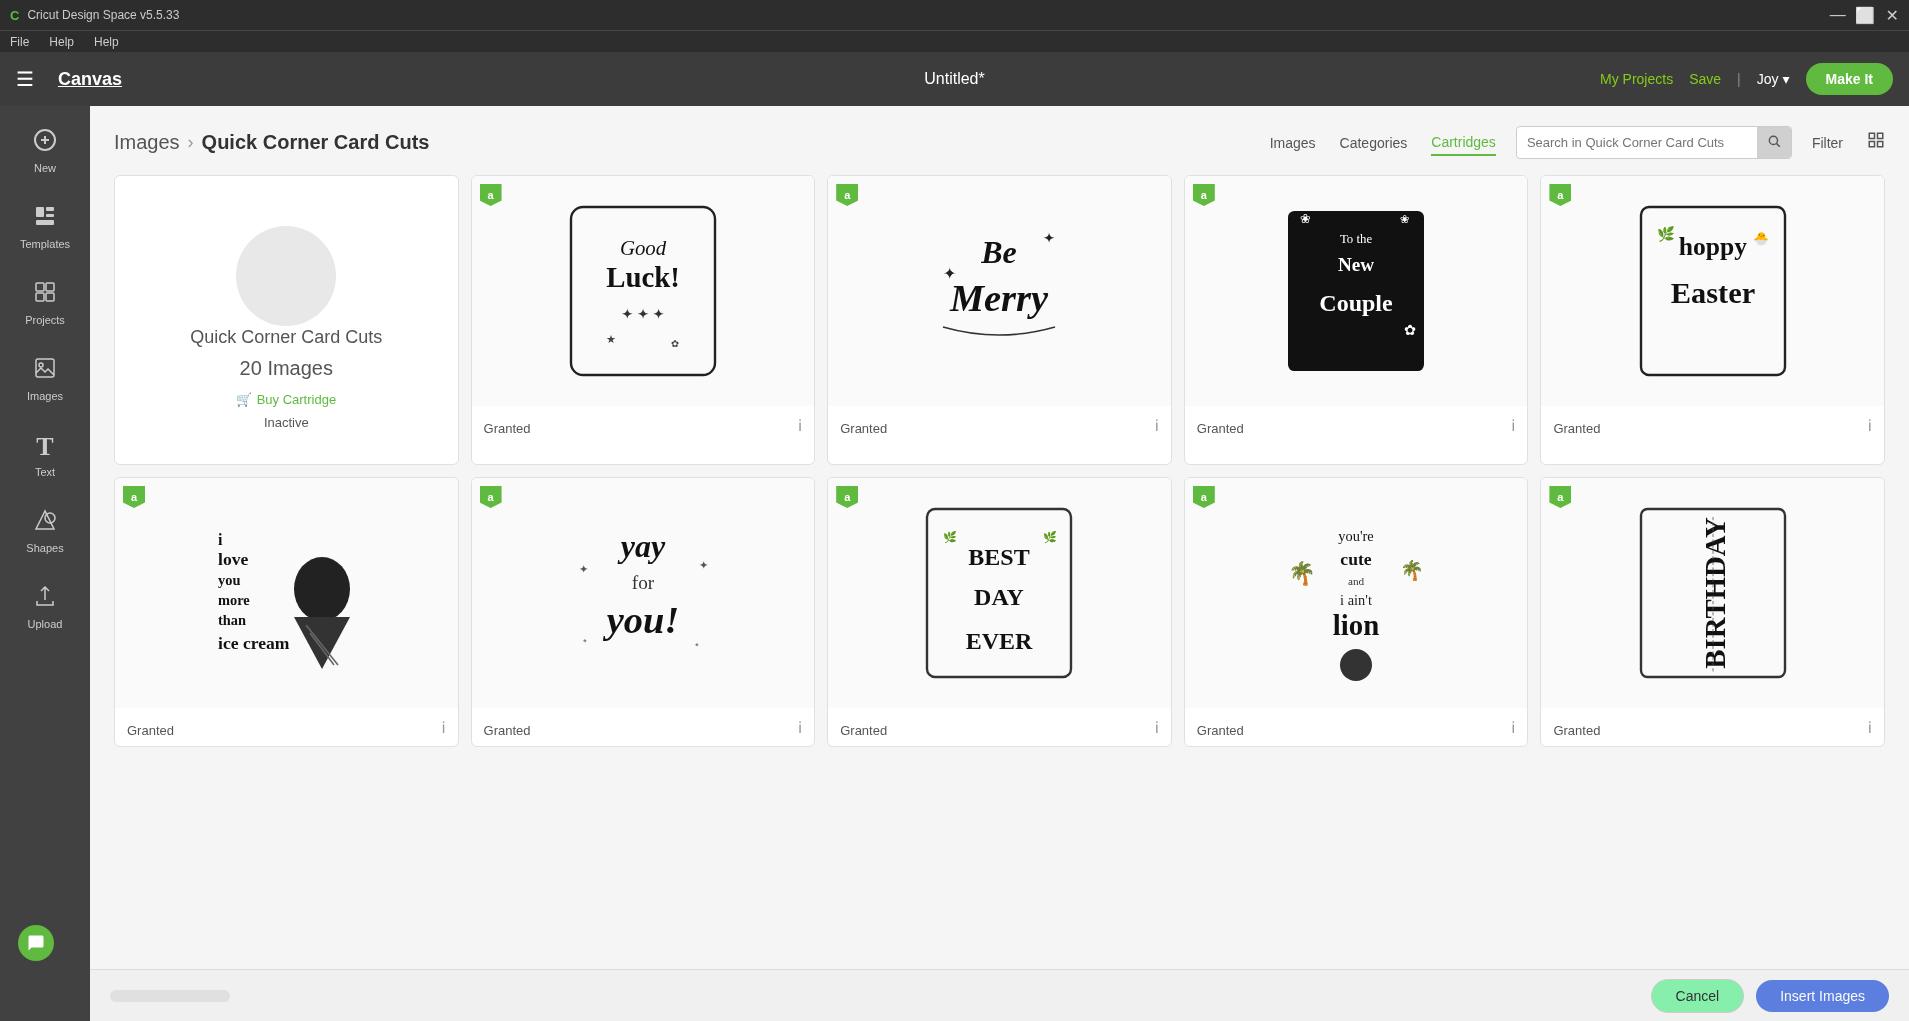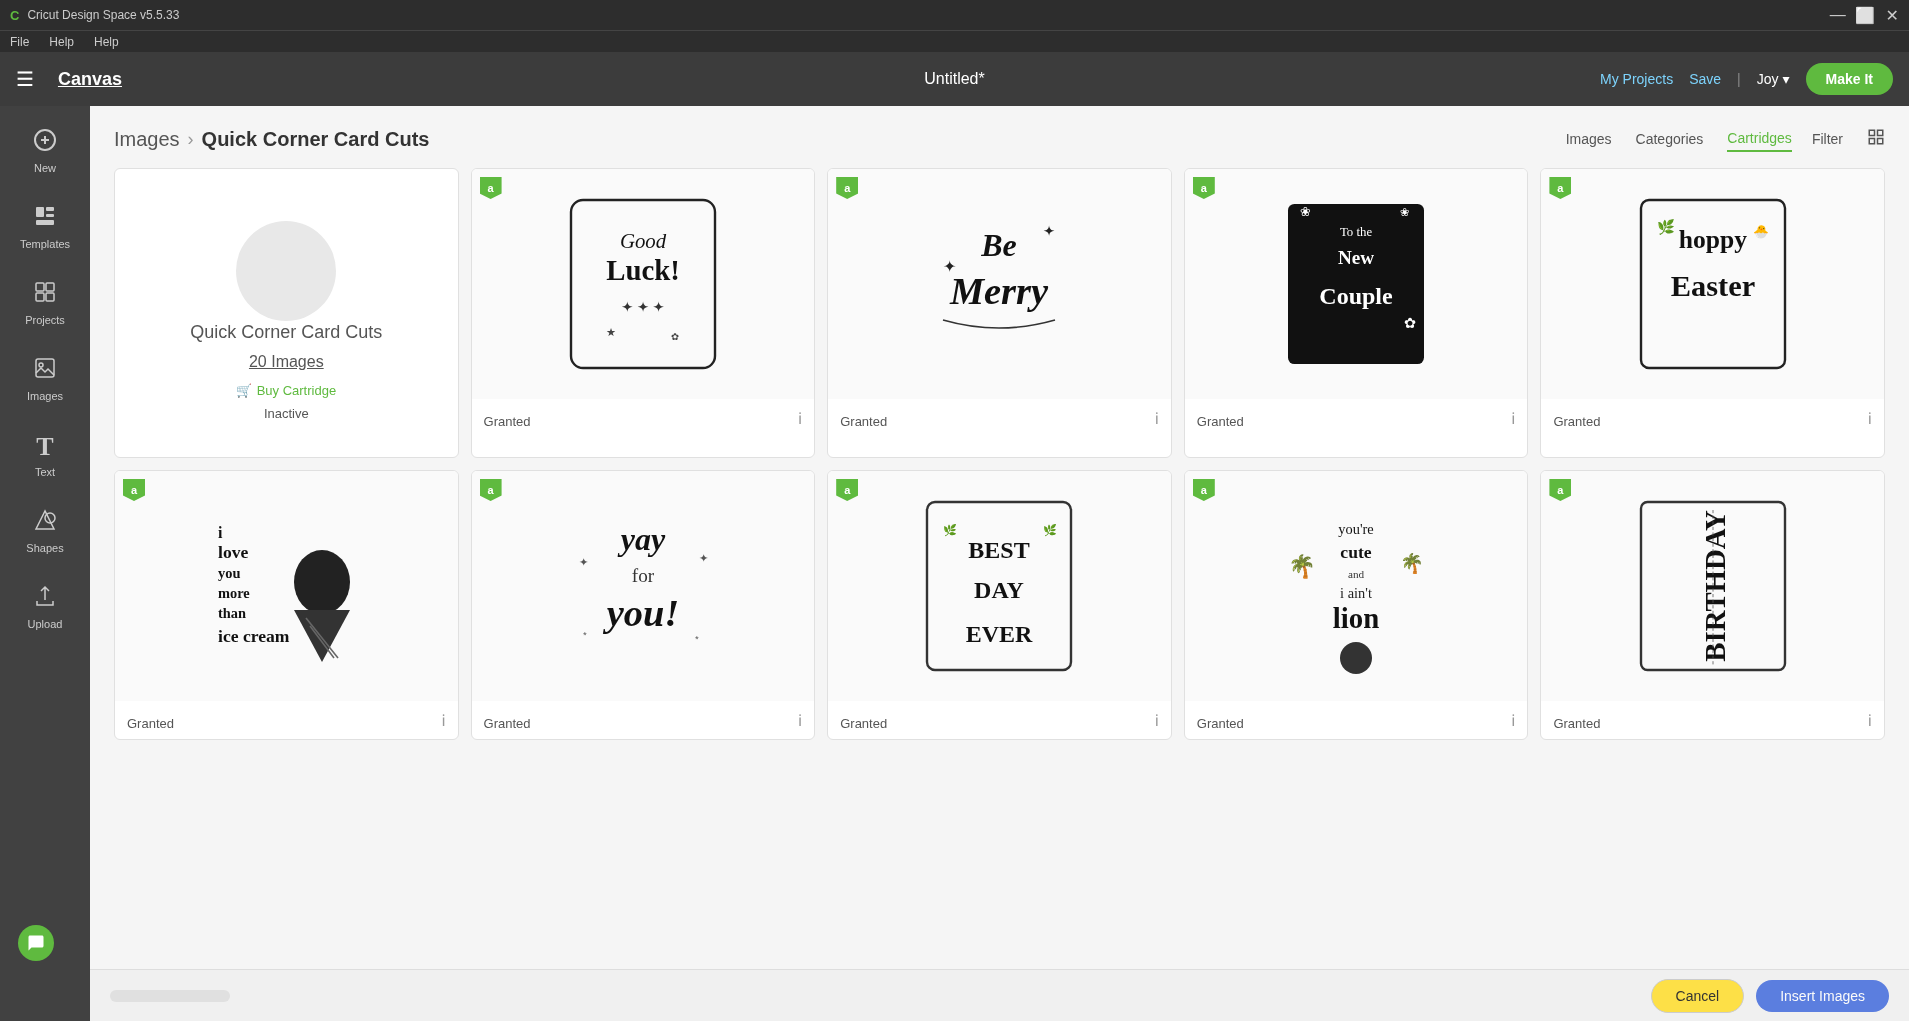--- a/index.html
+++ b/index.html
@@ -38,21 +38,21 @@
       display: flex;
       align-items: center;
       padding: 0 16px;
       gap: 16px;
       position: relative;
     }
     .hamburger { color: white; font-size: 20px; cursor: pointer; }
     .header-title { color: white; font-size: 18px; font-weight: 600; margin-left: 8px; text-decoration: underline; }
     .header-center { position: absolute; left: 50%; transform: translateX(-50%); color: white; font-size: 16px; }
     .header-right { margin-left: auto; display: flex; align-items: center; gap: 16px; }
-    .header-btn { color: #7dd3fc; font-size: 14px; cursor: pointer; background: none; border: none; }
+    .header-btn { color: #84cc16; font-size: 14px; cursor: pointer; background: none; border: none; }
     .header-divider { color: #888; font-size: 14px; }
     .header-user { color: white; font-size: 14px; cursor: pointer; display: flex; align-items: center; gap: 4px; }
     .make-it-btn {
       background: #5fba3f;
       color: white;
       border: none;
       border-radius: 20px;
       padding: 8px 20px;
       font-size: 14px;
       font-weight: 600;
@@ -162,42 +162,42 @@
       overflow: hidden;
       border: 1px solid #e0e0e0;
       display: flex;
       flex-direction: column;
       align-items: center;
       justify-content: center;
       padding: 20px;
       text-align: center;
     }
     .featured-title { font-size: 18px; color: #555; line-height: 1.3; margin-bottom: 8px; }
-    .featured-count { font-size: 16px; color: #555; margin-bottom: 12px; text-decoration: underline; }
+    .featured-count { font-size: 20px; color: #555; margin-bottom: 12px; }
     .featured-buy { color: #5fba3f; font-size: 13px; cursor: pointer; display: flex; align-items: center; gap: 4px; }
     .featured-circle { width: 100px; height: 100px; background: #e8e8e8; border-radius: 50%; margin-top: 16px; }
     .featured-status { font-size: 13px; color: #555; margin-top: 8px; }
 
     
     .bottom-bar {
       position: fixed;
       bottom: 0;
       left: 90px;
       right: 0;
       height: 52px;
       background: #f0f0f0;
       border-top: 1px solid #ddd;
       display: flex;
       align-items: center;
       justify-content: flex-end;
       padding: 0 20px;
       gap: 12px;
     }
     .scroll-indicator { width: 120px; height: 12px; background: #e0e0e0; border-radius: 6px; margin-right: auto; }
-    .cancel-btn { background: #fde047; border: 1px solid #ccc; border-radius: 20px; padding: 8px 24px; font-size: 14px; cursor: pointer; color: #333; }
+    .cancel-btn { background: #86efac; border: 1px solid #ccc; border-radius: 20px; padding: 8px 24px; font-size: 14px; cursor: pointer; color: #333; }
     .insert-btn { background: #1d4ed8; border: none; border-radius: 20px; padding: 8px 24px; font-size: 14px; cursor: pointer; color: white; opacity: 0.7; }
 
     
     .chat-bubble {
       position: fixed;
       bottom: 60px;
       left: 18px;
       width: 36px;
       height: 36px;
       background: #5fba3f;
@@ -323,20 +323,29 @@
         <span class="breadcrumb-link">Images</span>
         <span class="breadcrumb-sep">›</span>
         <span class="breadcrumb-current">Quick Corner Card Cuts</span>
       </div>
       <div style="display:flex; align-items:center; gap:20px;">
         <div class="nav-tabs">
           <span class="nav-tab">Images</span>
           <span class="nav-tab">Categories</span>
           <span class="nav-tab active">Cartridges</span>
         </div>
+        <div class="search-box">
+          <input class="search-input" type="text" placeholder="Search in Quick Corner Card Cuts" style="">
+          <button class="search-btn">
+            <svg width="14" height="14" viewBox="0 0 24 24" fill="none" stroke="#555" stroke-width="2.5">
+              <circle cx="11" cy="11" r="7"></circle>
+              <line x1="16.5" y1="16.5" x2="22" y2="22"></line>
+            </svg>
+          </button>
+        </div>
         <button class="filter-btn">Filter</button>
         <button class="grid-btn">
           <svg width="18" height="18" viewBox="0 0 24 24" fill="none" stroke="#555" stroke-width="2">
             <rect x="3" y="3" width="7" height="7"></rect>
             <rect x="14" y="3" width="7" height="7"></rect>
             <rect x="3" y="14" width="7" height="7"></rect>
             <rect x="14" y="14" width="7" height="7"></rect>
           </svg>
         </button>
       </div>

